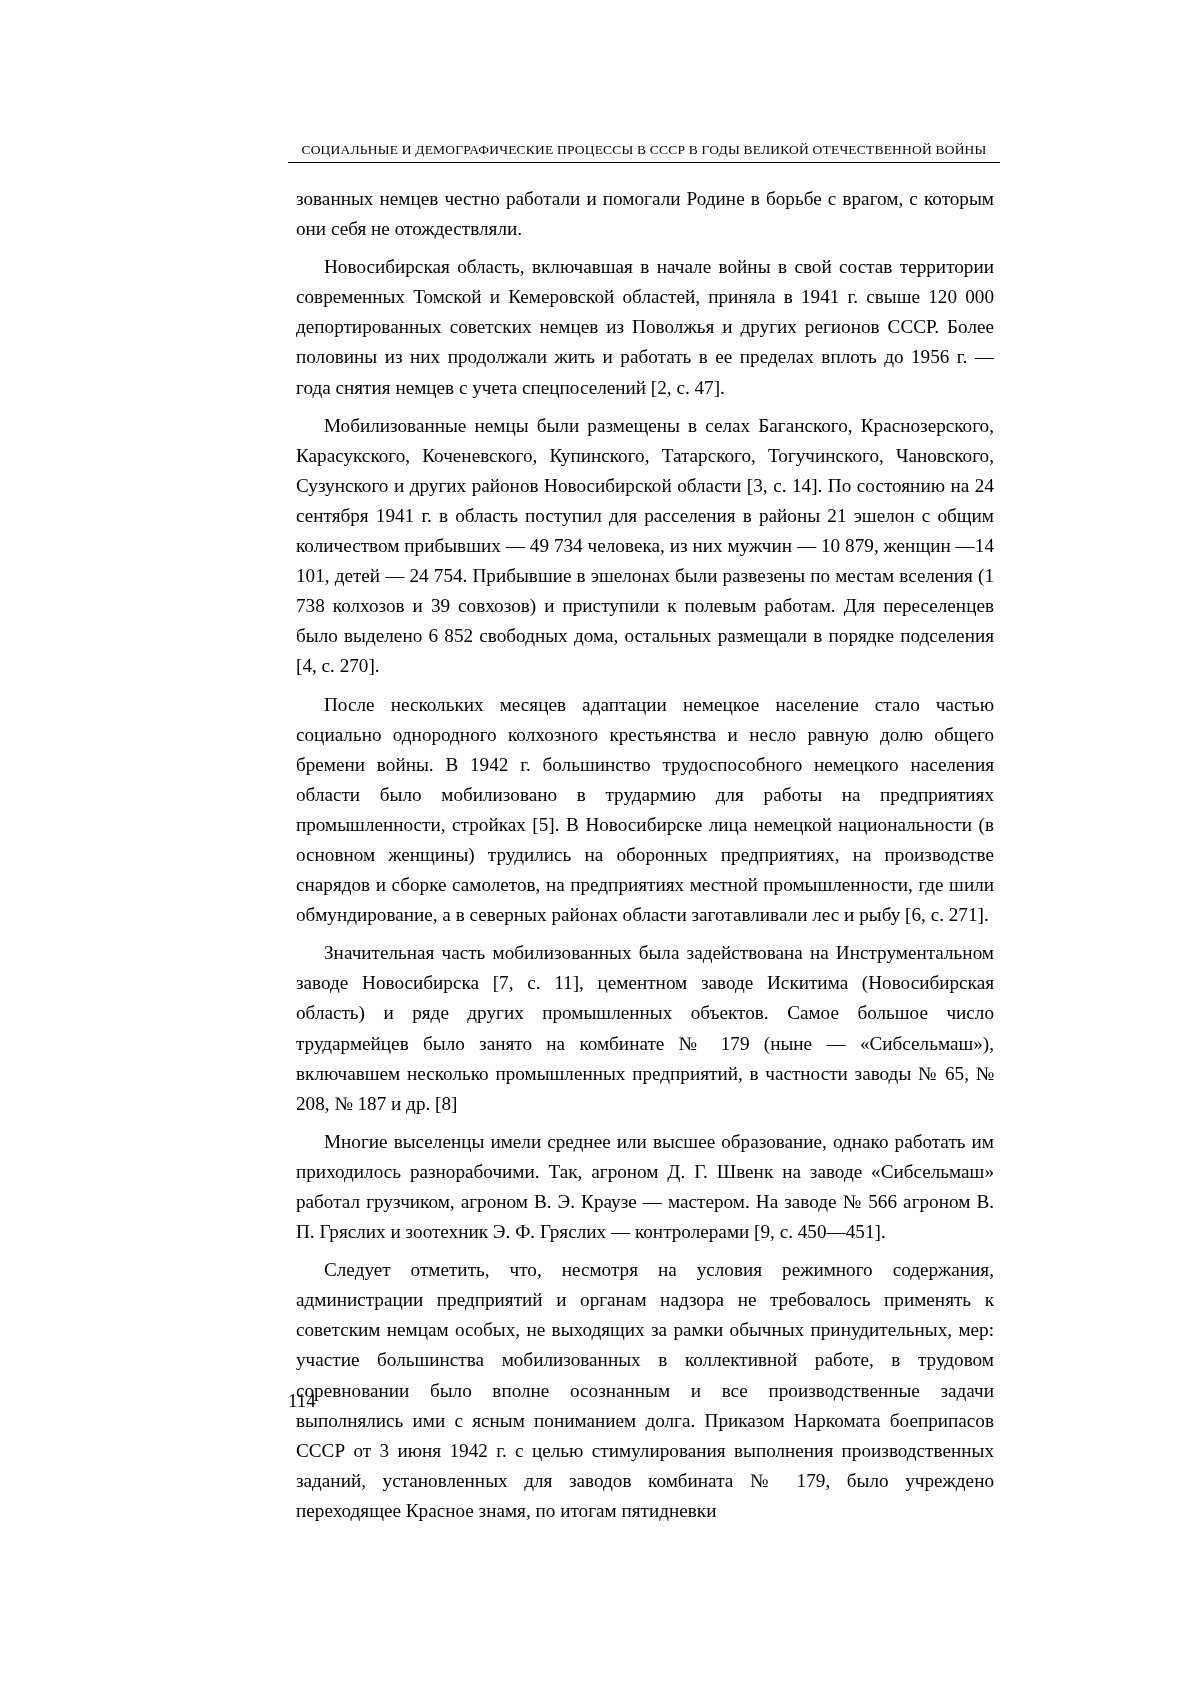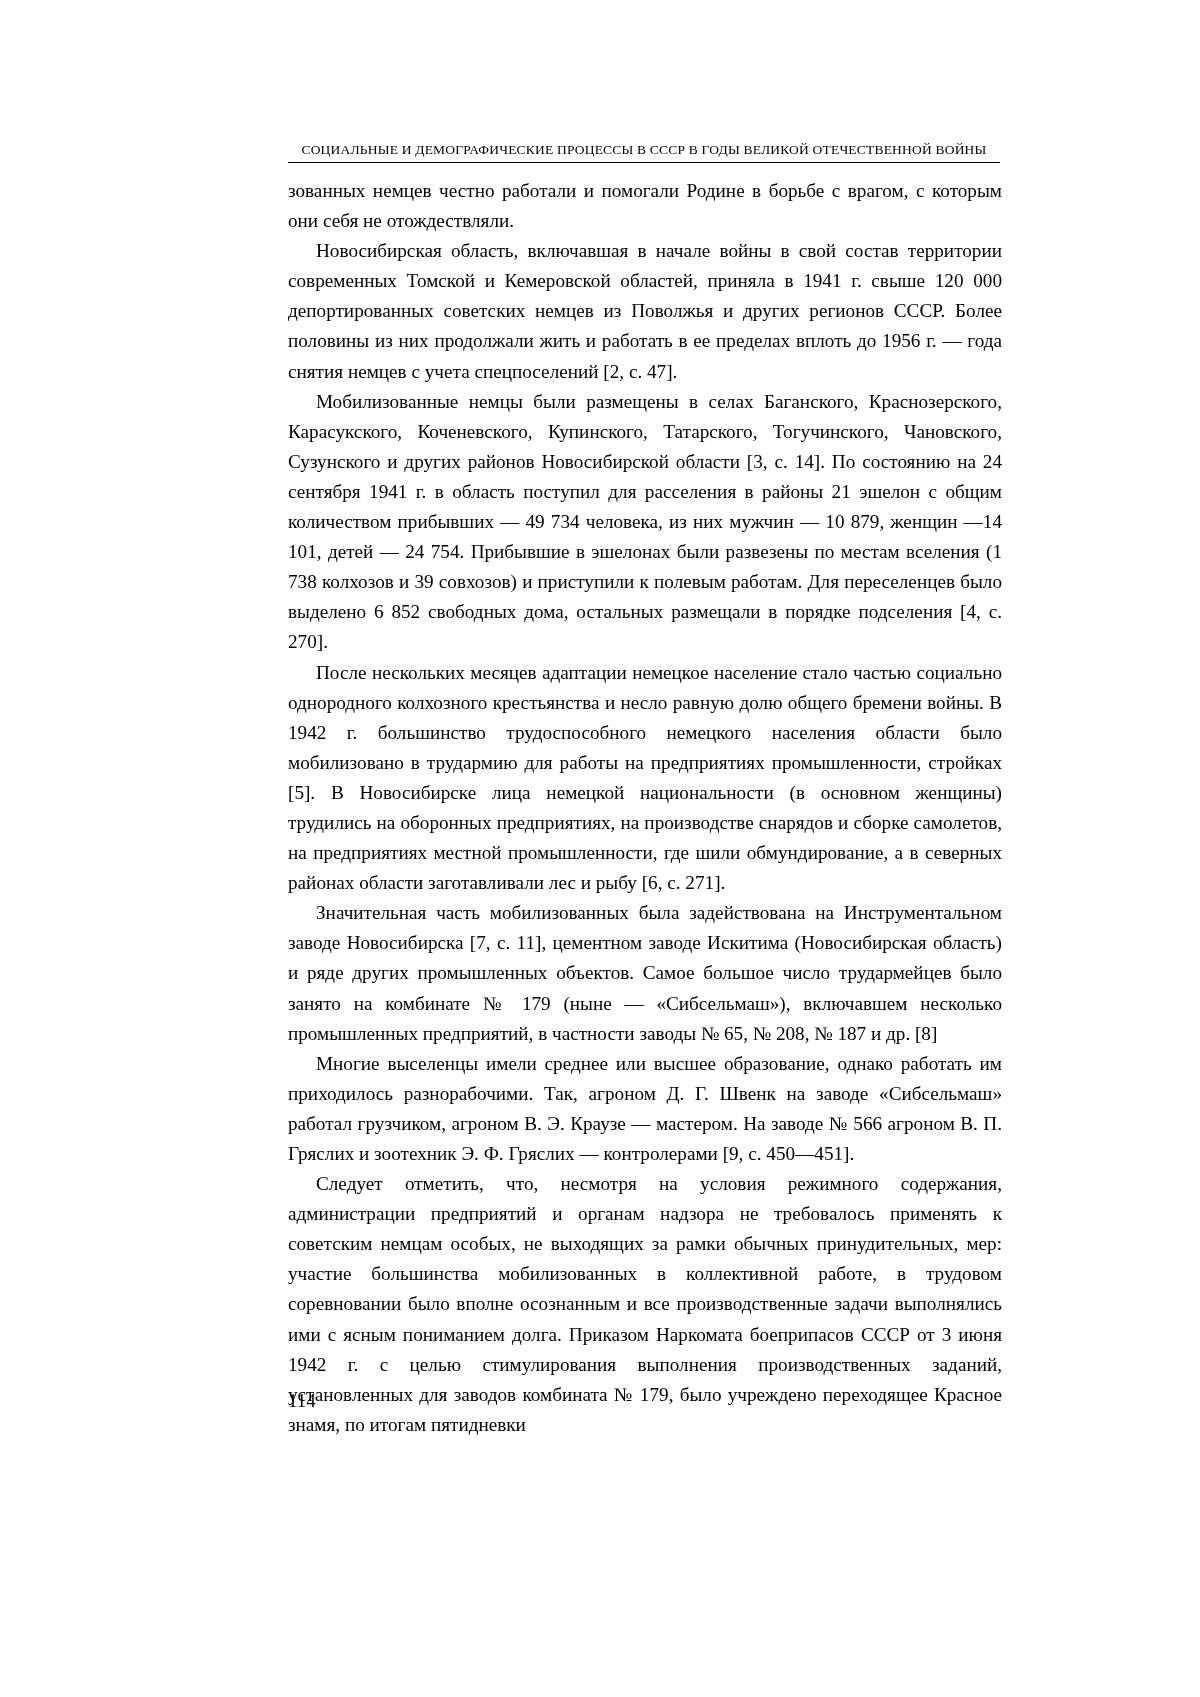--- a/index.html
+++ b/index.html
@@ -47,21 +47,21 @@
     left: 288px;
     top: 176px;
     width: 714px;
     font-size: 19.2px;
     line-height: 30.1px;
     text-align: justify;
     text-justify: inter-word;
     hyphens: manual;
   }
   .body-col p {
-    margin: 0;
+    margin: 8px;
     text-indent: 28px;
   }
   .body-col p.noindent {
     text-indent: 0;
   }
   .folio {
     position: absolute;
     left: 288px;
     top: 1390px;
     font-size: 19px;

